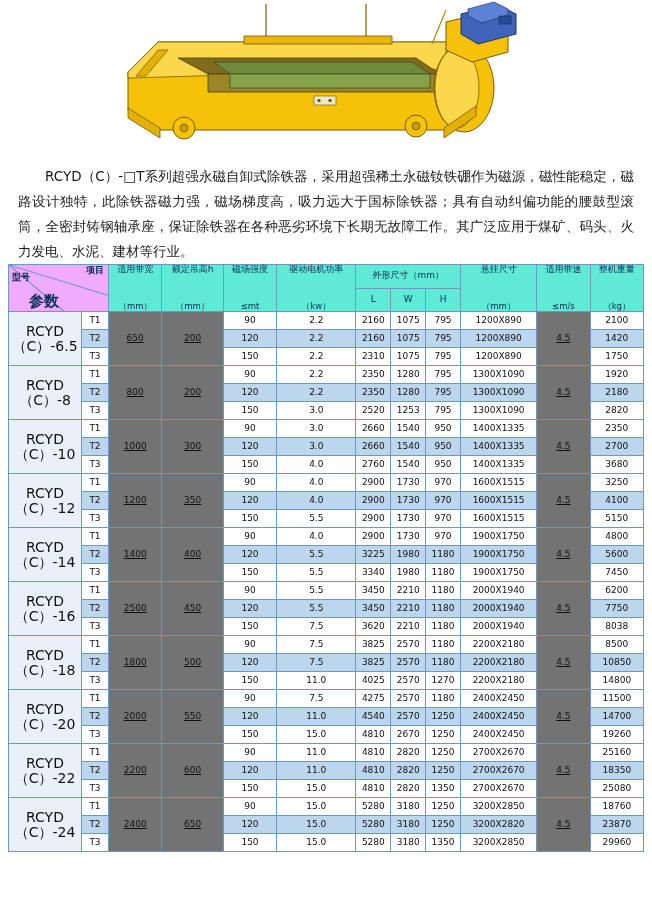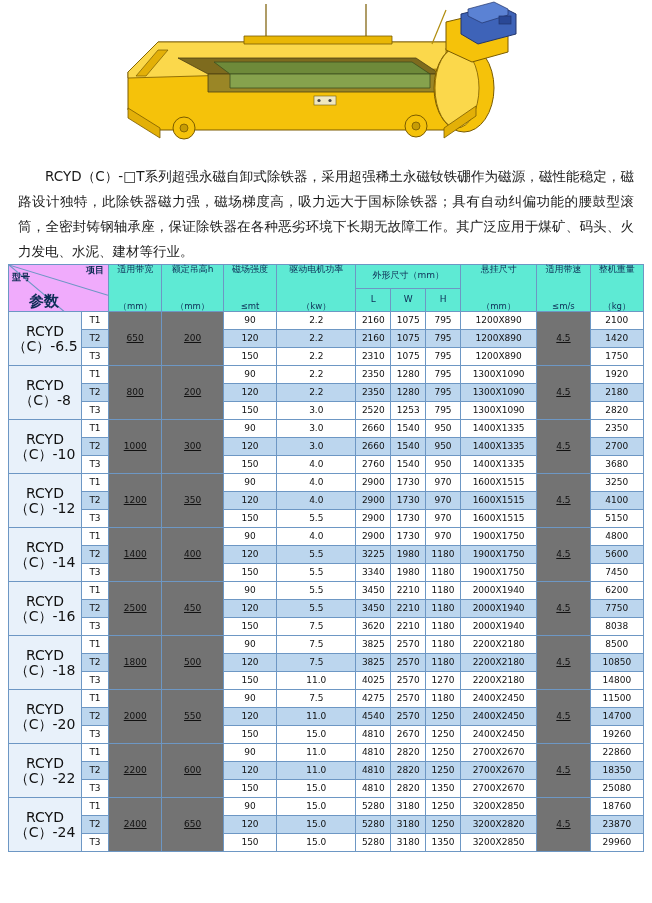--- a/index.html
+++ b/index.html
@@ -465,21 +465,21 @@
           <td class="tcell">T1</td>
           <td class="band" rowspan="3">2200</td>
           <td class="load" rowspan="3">600</td>
           <td class="w">90</td>
           <td class="w">11.0</td>
           <td class="w">4810</td>
           <td class="w">2820</td>
           <td class="w">1250</td>
           <td class="w">2700X2670</td>
           <td class="speed" rowspan="3">4.5</td>
-          <td class="w">22860</td>
+          <td class="w">25160</td>
         </tr>
         <tr class="alt">
           <td class="tcell">T2</td>
           <td>120</td>
           <td>11.0</td>
           <td>4810</td>
           <td>2820</td>
           <td>1250</td>
           <td>2700X2670</td>
           <td>18350</td>

